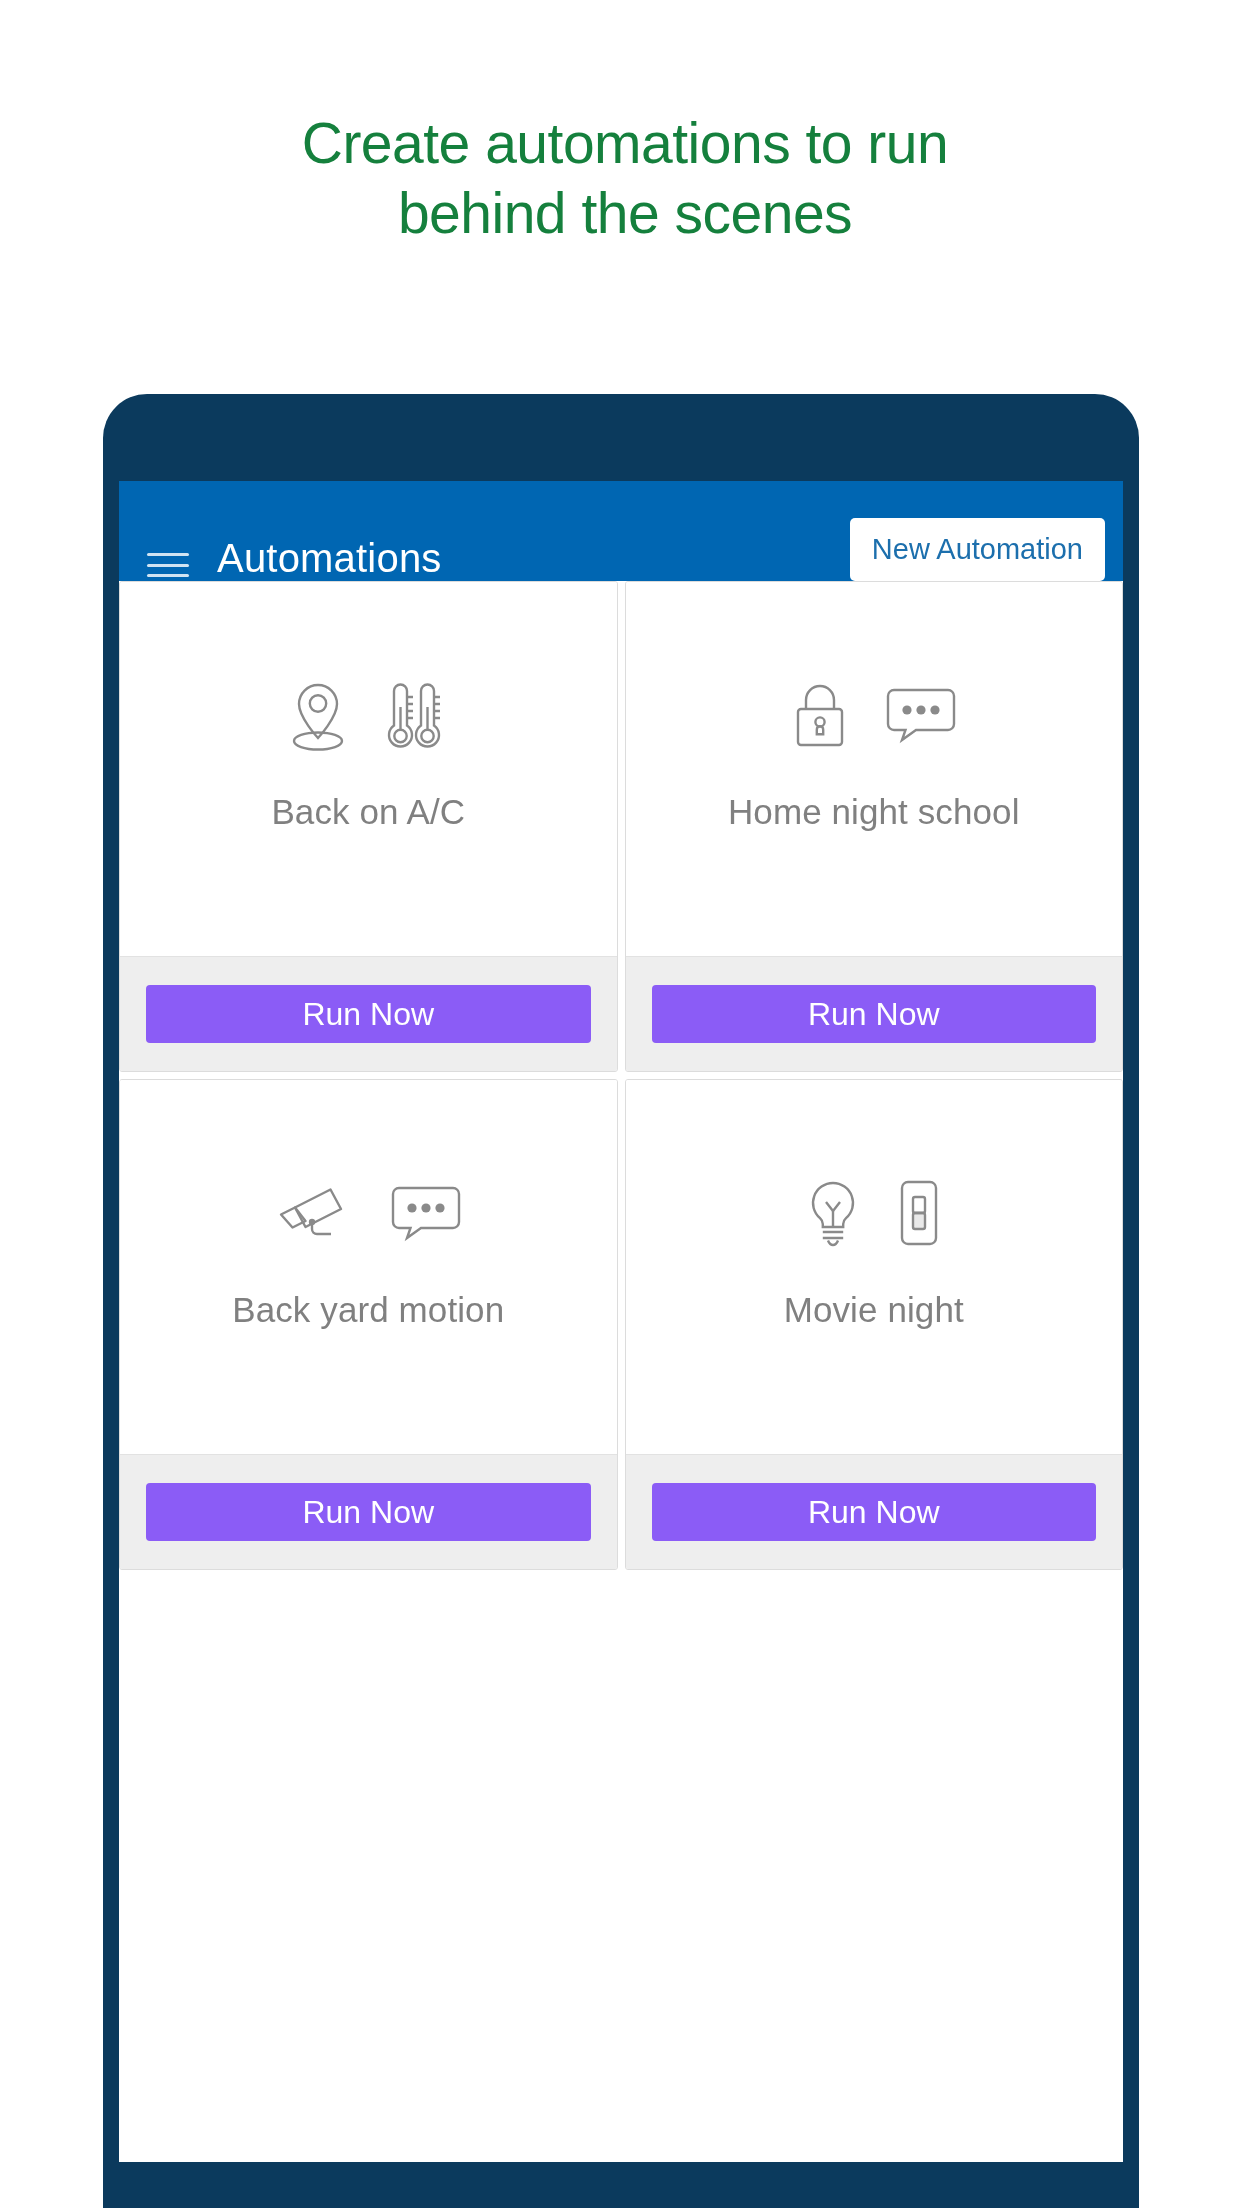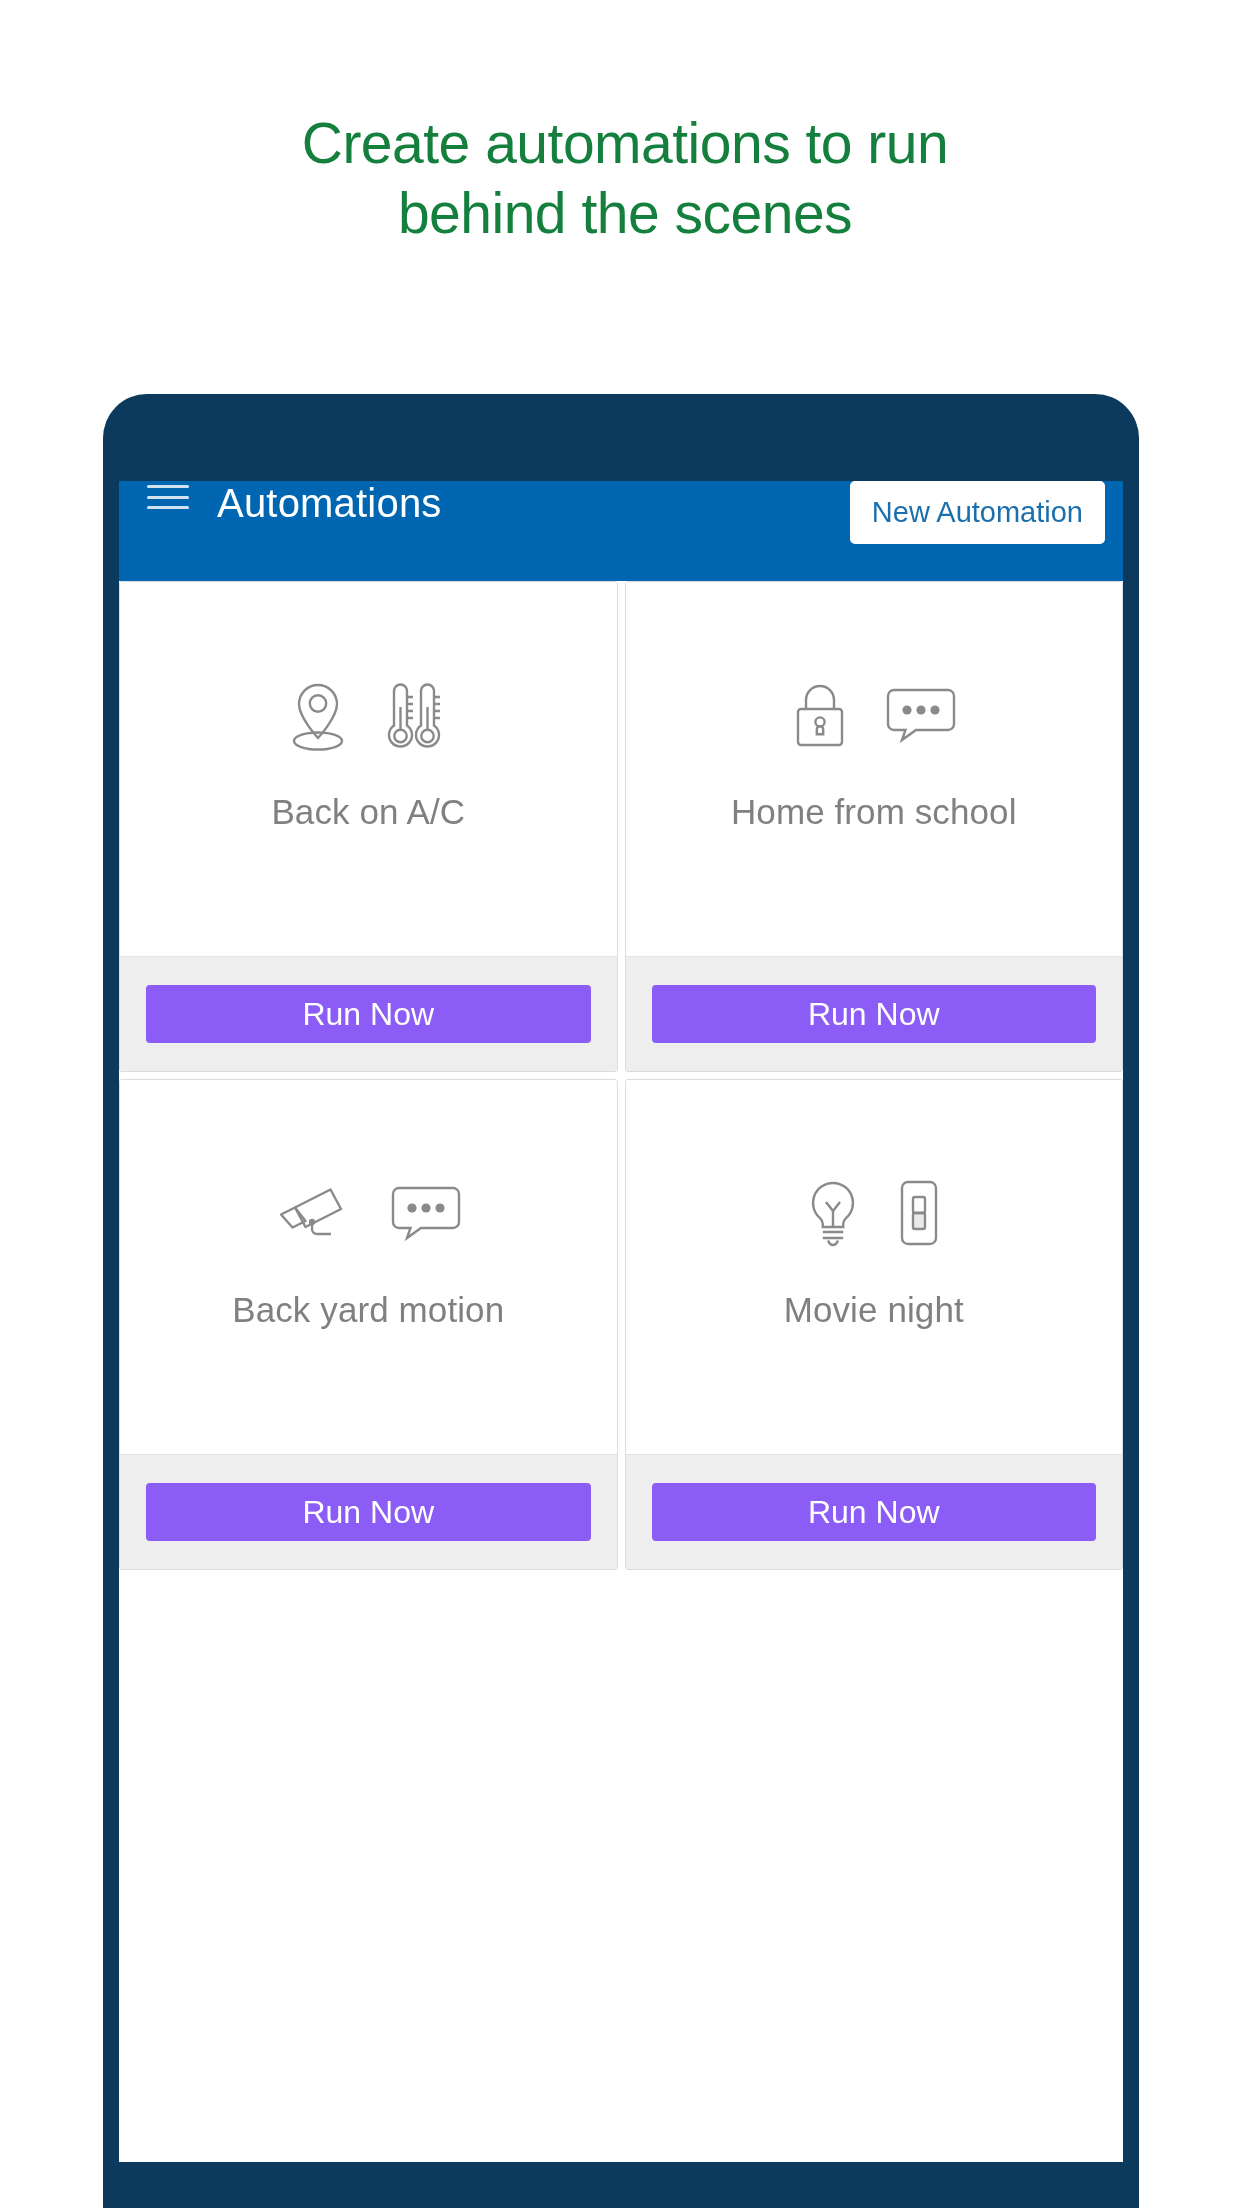--- a/index.html
+++ b/index.html
@@ -55,21 +55,21 @@
     background: #ffffff;
     overflow: hidden;
   }
 
   
   .appbar {
     position: relative;
     height: 100px;
     background: #0066B2;
     display: flex;
-    align-items: flex-start;
+    align-items: flex-end;
     padding: 0 18px 0 28px;
   }
 
   .hamburger {
     width: 42px;
     height: 32px;
     display: flex;
     flex-direction: column;
     justify-content: space-between;
     padding: 4px 0;
@@ -244,21 +244,21 @@
                 <circle cx="31" cy="43" r="4.6"></circle>
                 <path d="M31 47.2c-2 0-3.2 1.6-3.2 3.6v4.4h6.4v-4.4c0-2-1.2-3.6-3.2-3.6z"></path>
               </svg>
               <svg width="76" height="68" viewBox="0 0 76 68" fill="none" stroke="#8a8a8a" stroke-width="2.4">
                 <path d="M11 8h54a6 6 0 0 1 6 6v28a6 6 0 0 1-6 6H33l-14 10 3.5-10H11a6 6 0 0 1-6-6V14a6 6 0 0 1 6-6z"></path>
                 <circle cx="24" cy="28" r="4.6" fill="#8a8a8a" stroke="none"></circle>
                 <circle cx="38" cy="28" r="4.6" fill="#8a8a8a" stroke="none"></circle>
                 <circle cx="52" cy="28" r="4.6" fill="#8a8a8a" stroke="none"></circle>
               </svg>
             </div>
-            <div class="card-label">Home from school</div>
+            <div class="card-label">Home night school</div>
           </div>
           <div class="card-footer">
             <button class="run-now-btn">Run Now</button>
           </div>
         </div>
 
         <div class="card">
           <div class="card-body">
             <div class="card-icons">
               <svg width="84" height="68" viewBox="0 0 84 68" fill="none" stroke="#8a8a8a" stroke-width="2.4" stroke-linejoin="round">

